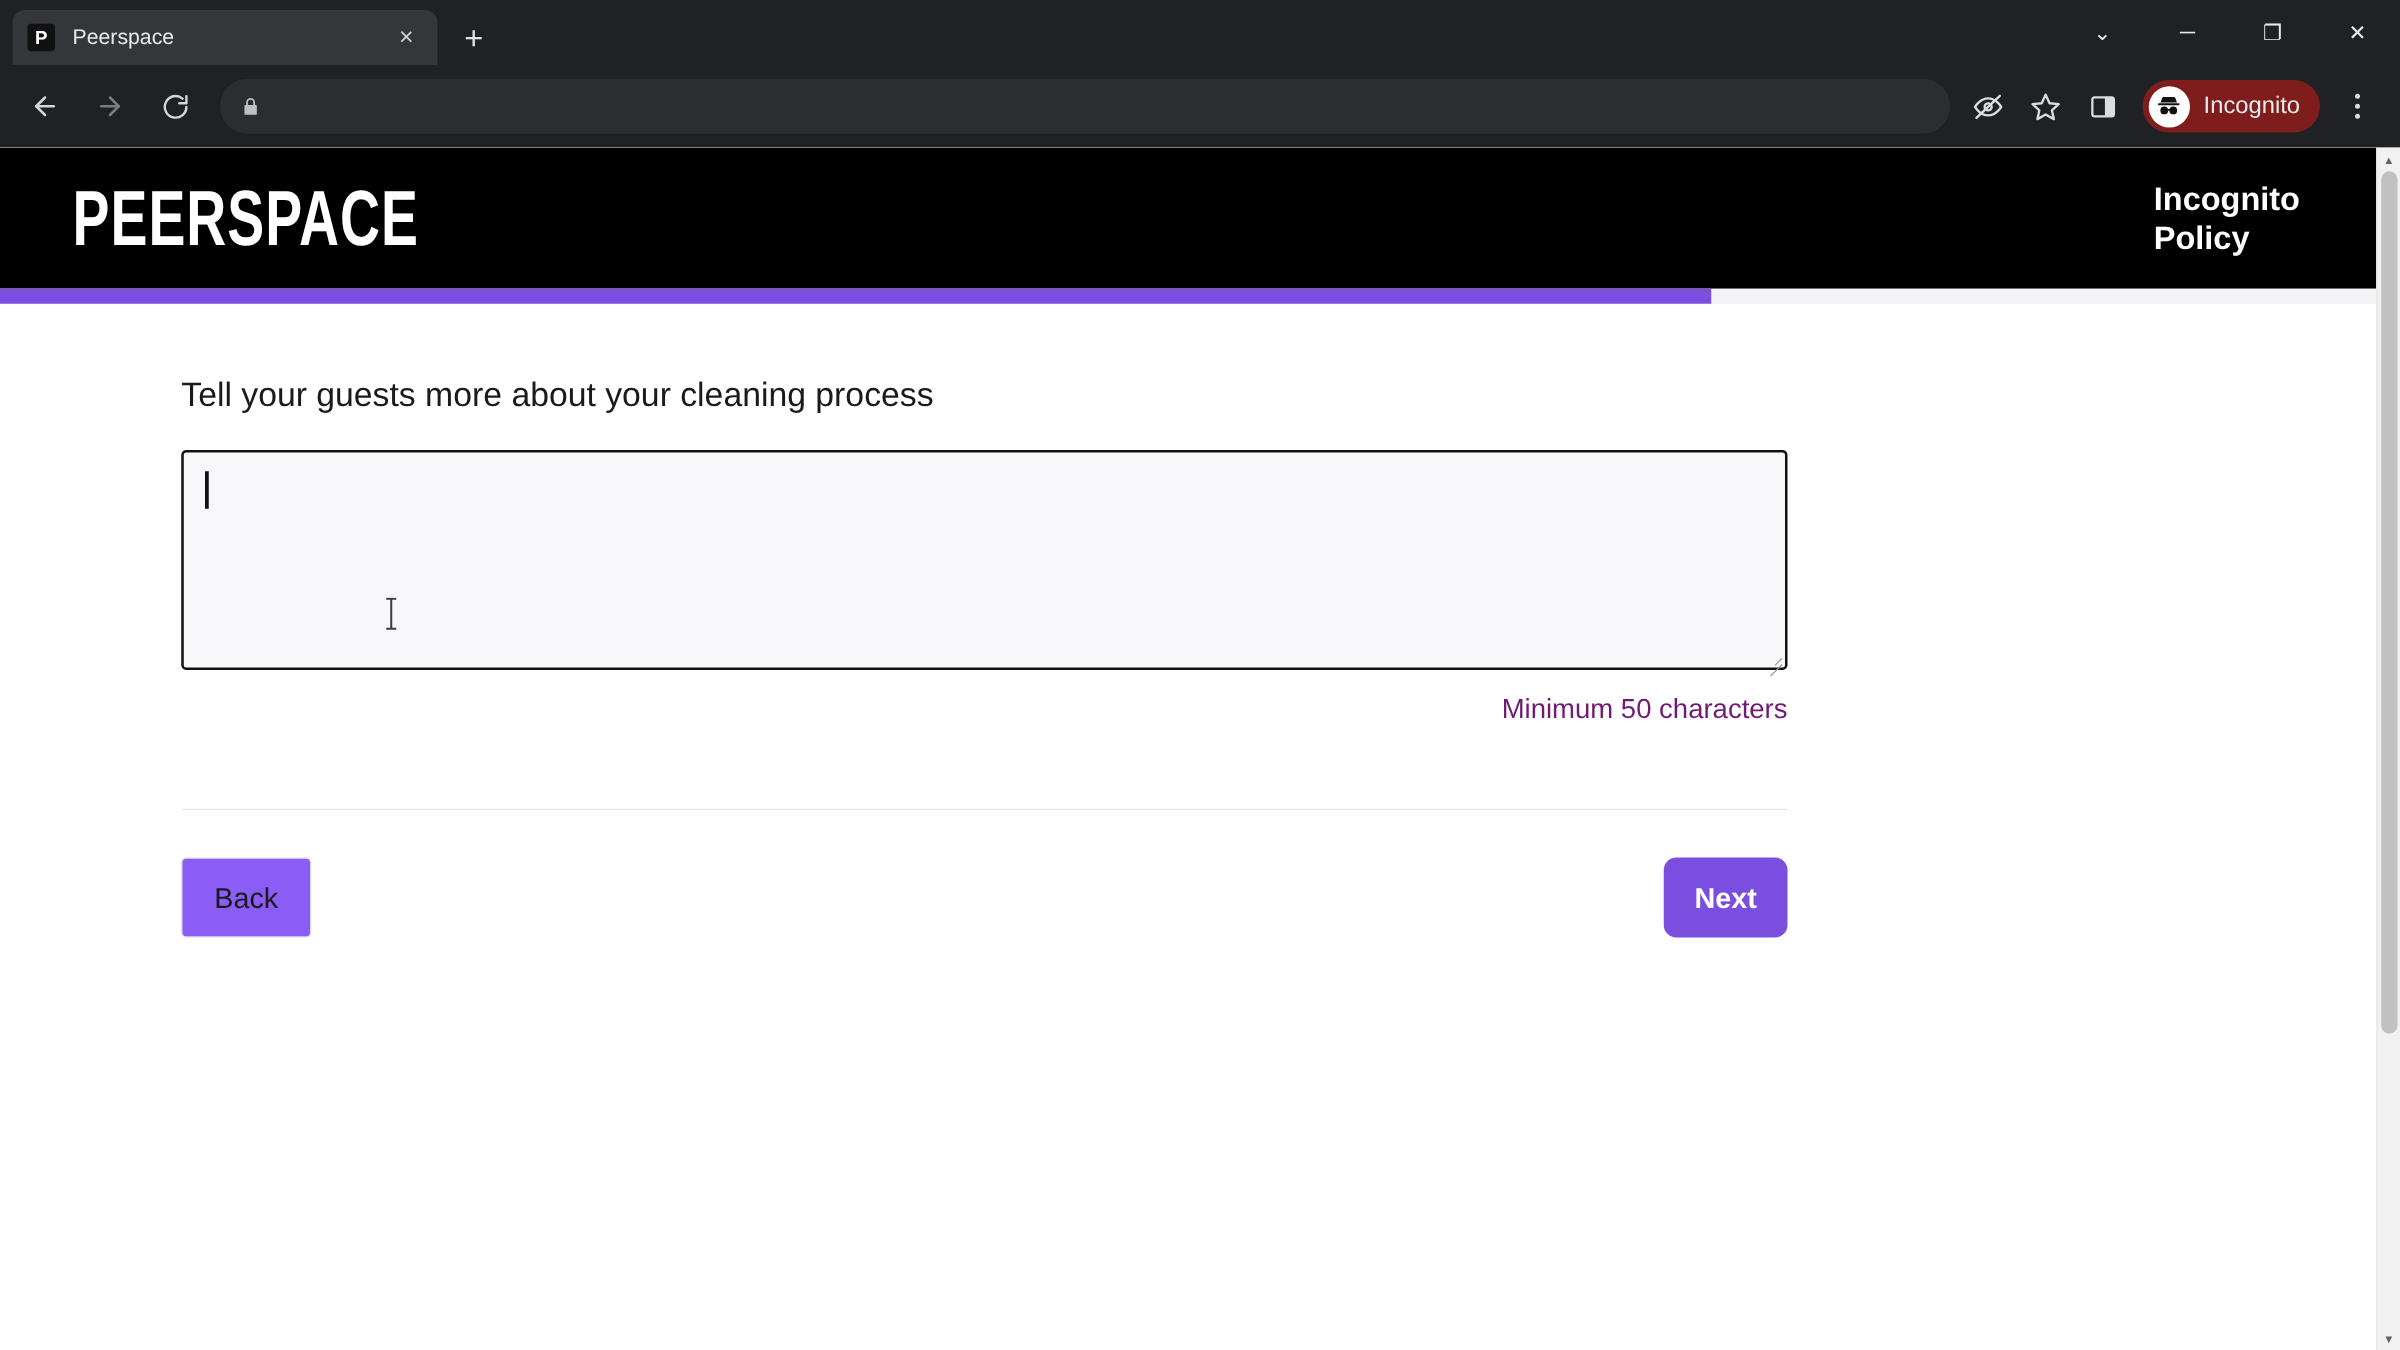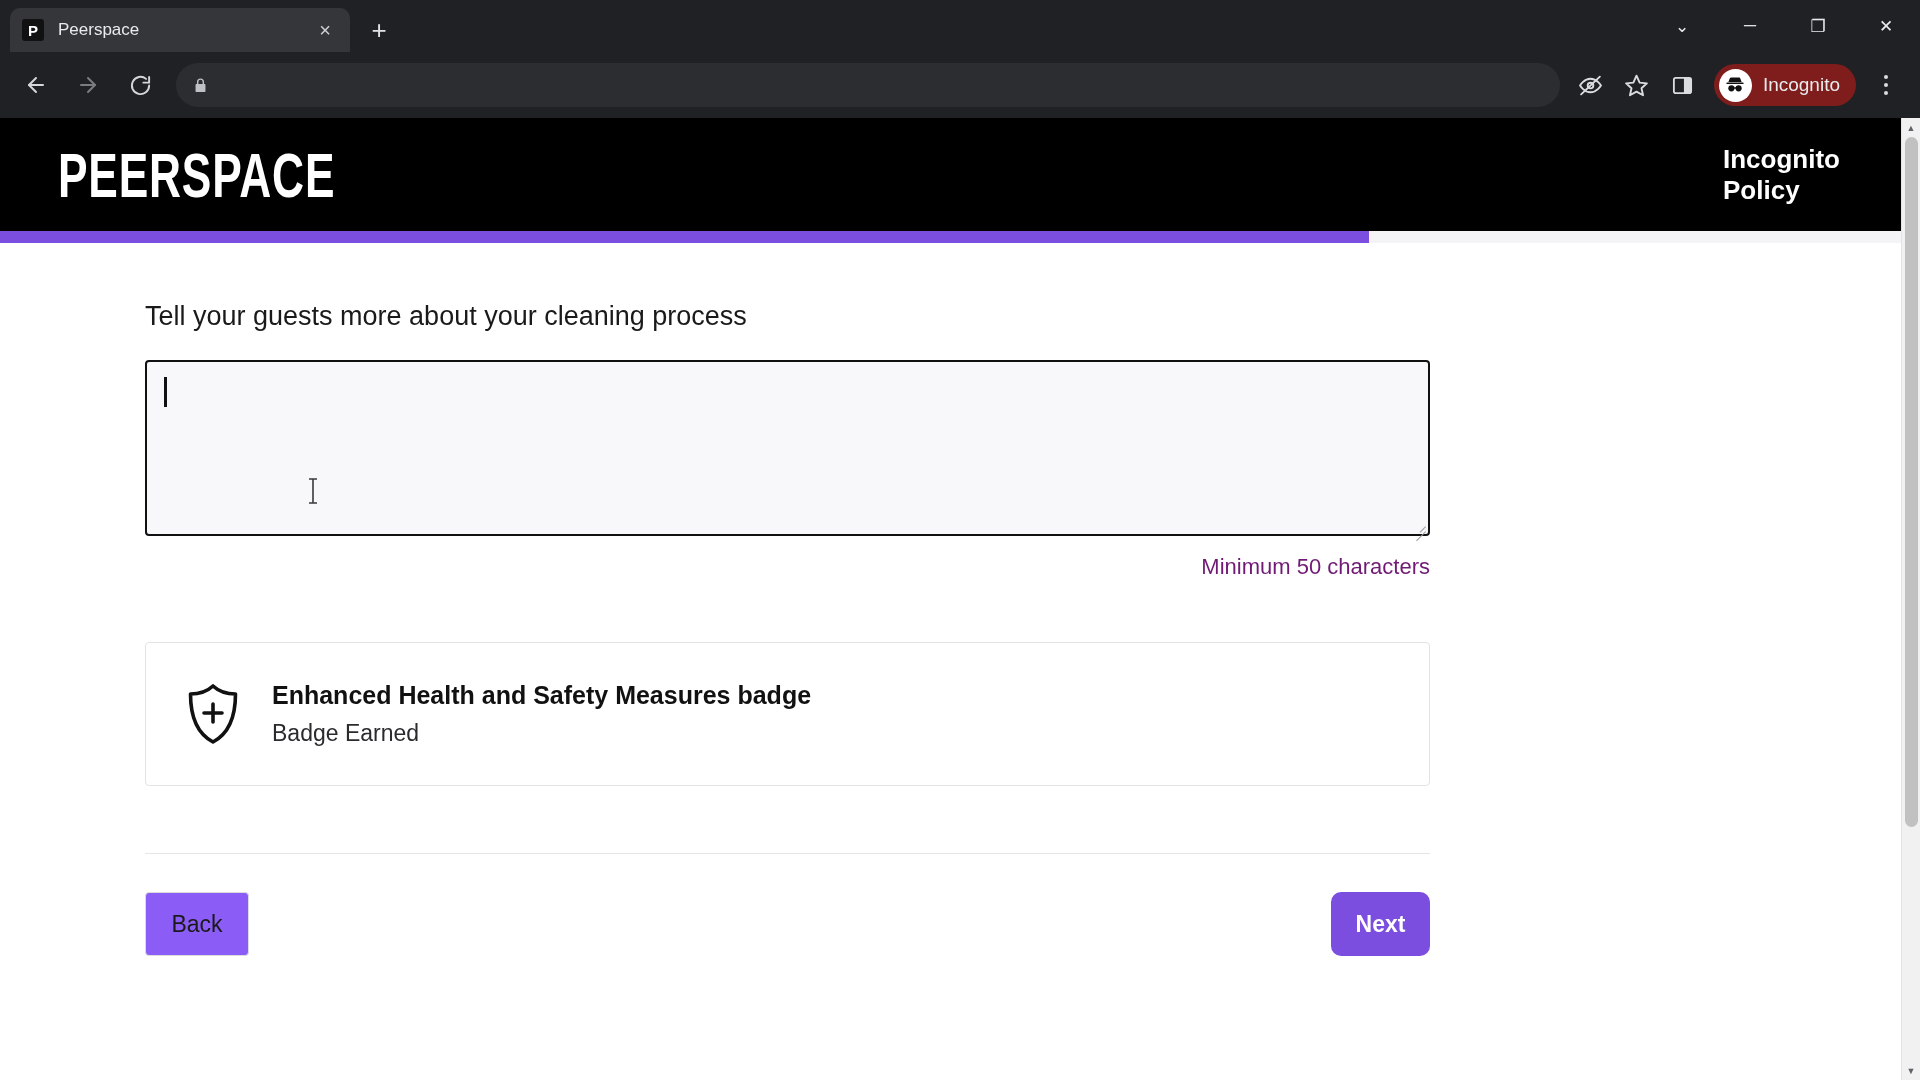--- a/index.html
+++ b/index.html
@@ -540,33 +540,20 @@
           <div class="textarea-box">
             <div class="caret"></div>
             <div class="resize-grip">
               <span class="g1"></span>
                 <span class="g2"></span>
             </div>
           </div>
 
           <div class="helper-text">Minimum 50 characters</div>
 
-          <div class="badge-card">
-            <div class="badge-icon">
-              <svg width="54" height="62" viewBox="0 0 54 62" fill="none" stroke="#111" stroke-width="3.6" stroke-linejoin="round">
-                <path d="M27 3 C20 9.5 11 11 4.5 11 C4.5 33 10 50 27 59 C44 50 49.5 33 49.5 11 C43 11 34 9.5 27 3 Z"></path>
-                <line x1="27" y1="21" x2="27" y2="39" stroke-linecap="round"></line>
-                <line x1="18" y1="30" x2="36" y2="30" stroke-linecap="round"></line>
-              </svg>
-            </div>
-            <div>
-              <div class="badge-title">Enhanced Health and Safety Measures badge</div>
-              <div class="badge-sub">Badge Earned</div>
-            </div>
-          </div>
 
           <div class="divider"></div>
 
           <div class="actions">
             <button class="btn-back">Back</button>
             <button class="btn-next">Next</button>
           </div>
 
         </div>
       </div>

